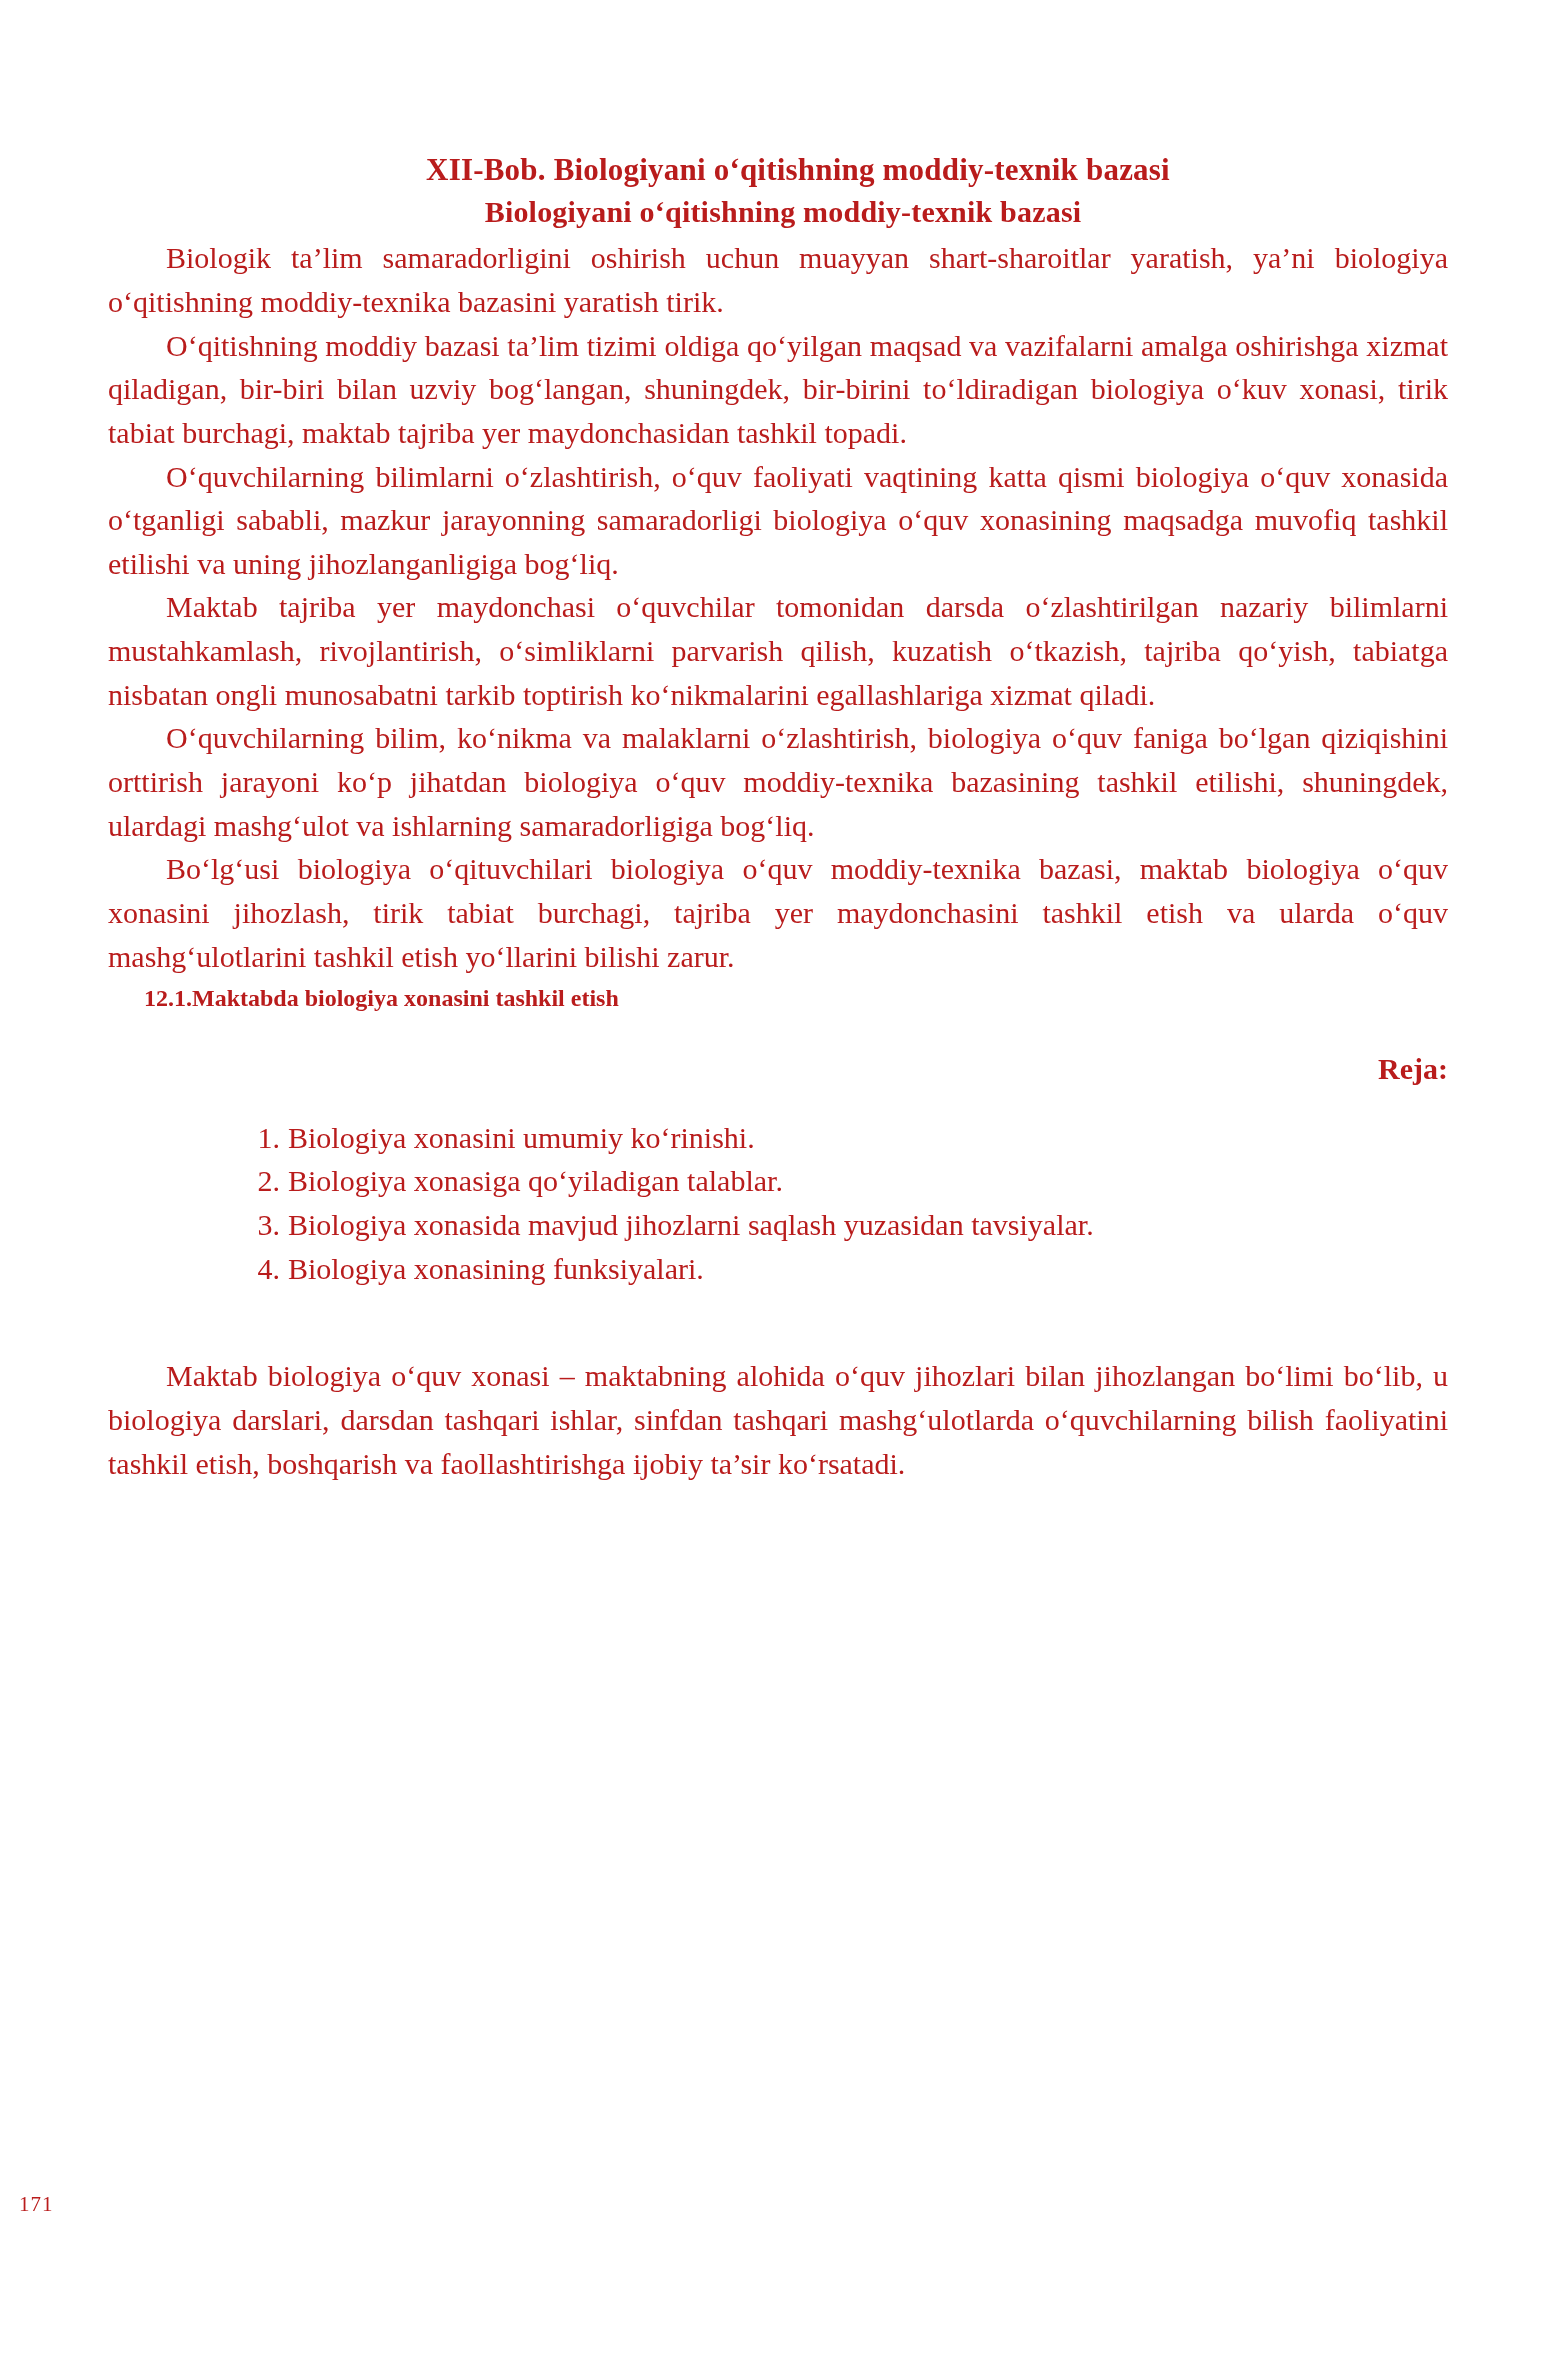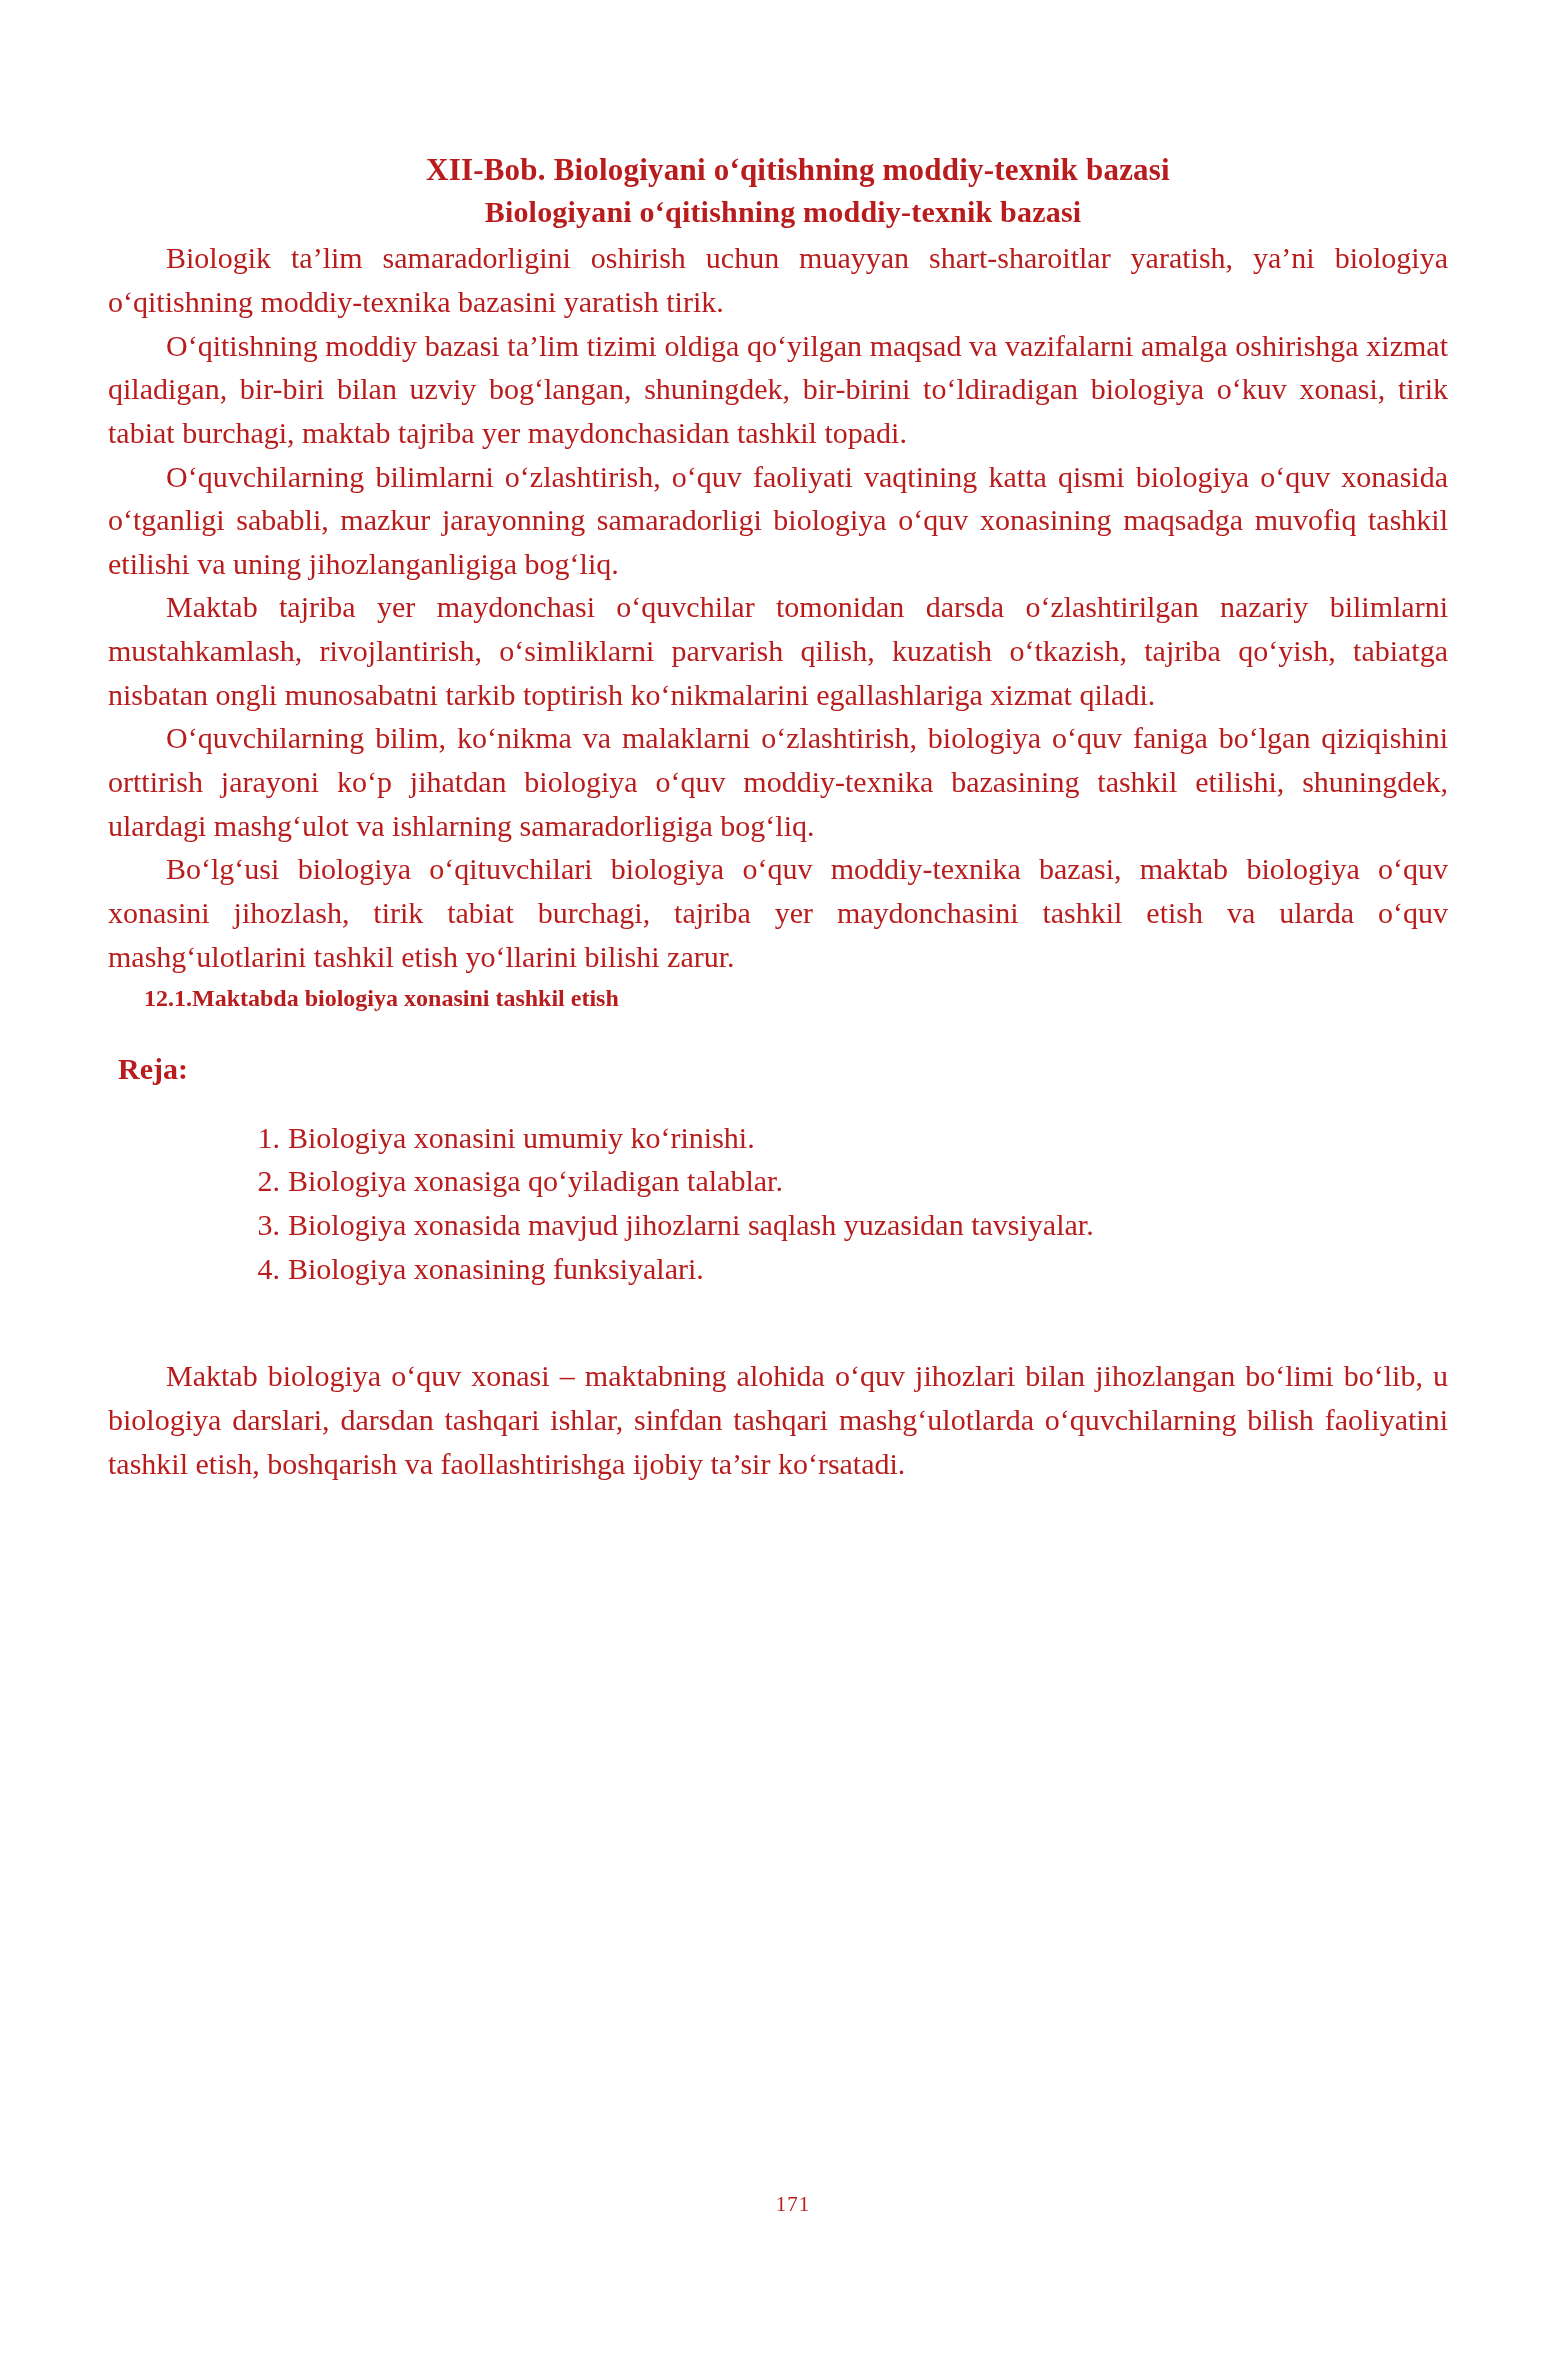--- a/index.html
+++ b/index.html
@@ -57,21 +57,21 @@
   }
   .section-heading {
     text-align: left;
     font-size: 24px;
     font-weight: bold;
     margin: 4px 0 0 0;
     padding: 0 0 0 36px;
     line-height: 1.40;
   }
   .reja-heading {
-    text-align: left;
+    text-align: right;
     font-size: 30px;
     font-weight: bold;
     margin: 32px 0 0 0;
     padding: 0 0 0 10px;
     line-height: 1.40;
   }
   ol.reja-list {
     margin: 26px 0 0 0;
     padding: 0 0 0 130px;
     list-style: none;
@@ -91,21 +91,21 @@
     text-align: right;
   }
   .closing {
     margin-top: 64px;
   }
   .page-number {
     position: absolute;
     left: 12px;
     right: 0;
     top: 2192px;
-    text-align: center;
+    text-align: left;
     font-size: 21px;
     font-family: "Liberation Serif", "DejaVu Serif", serif;
     letter-spacing: 1px;
     padding-left: 7px;
   }
 </style>
 </head>
 <body>
 
 <div class="page">

